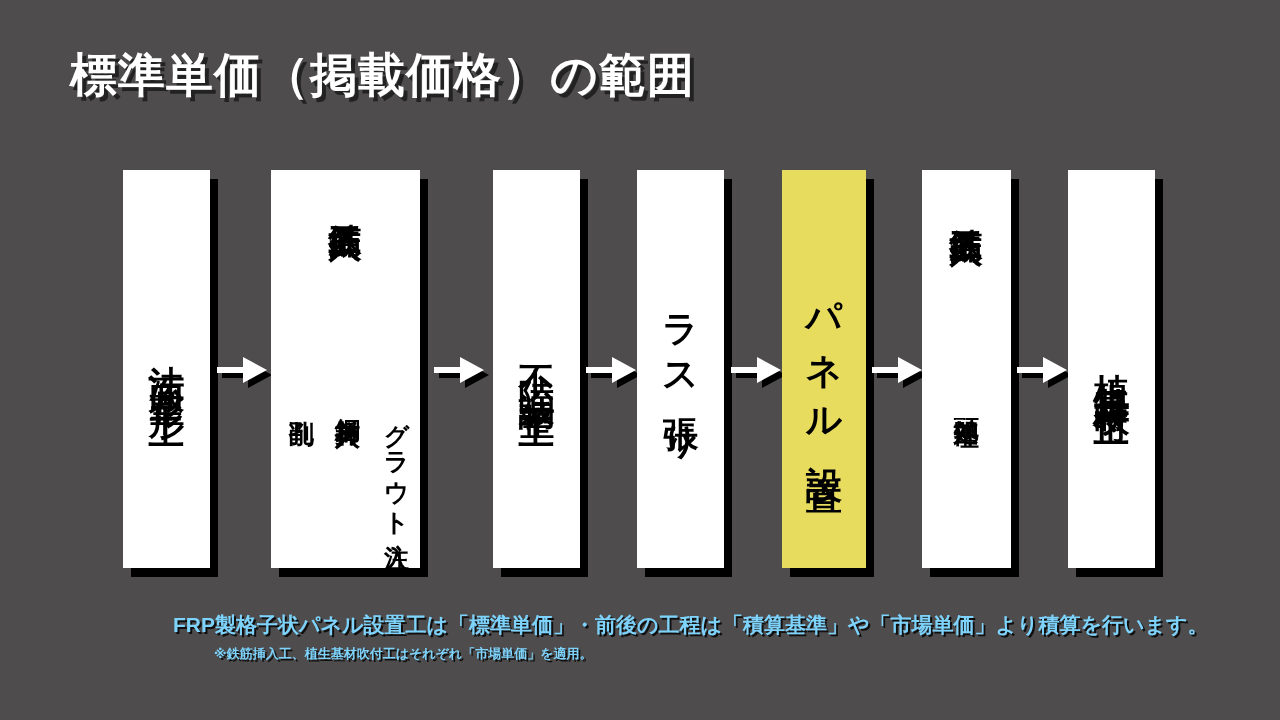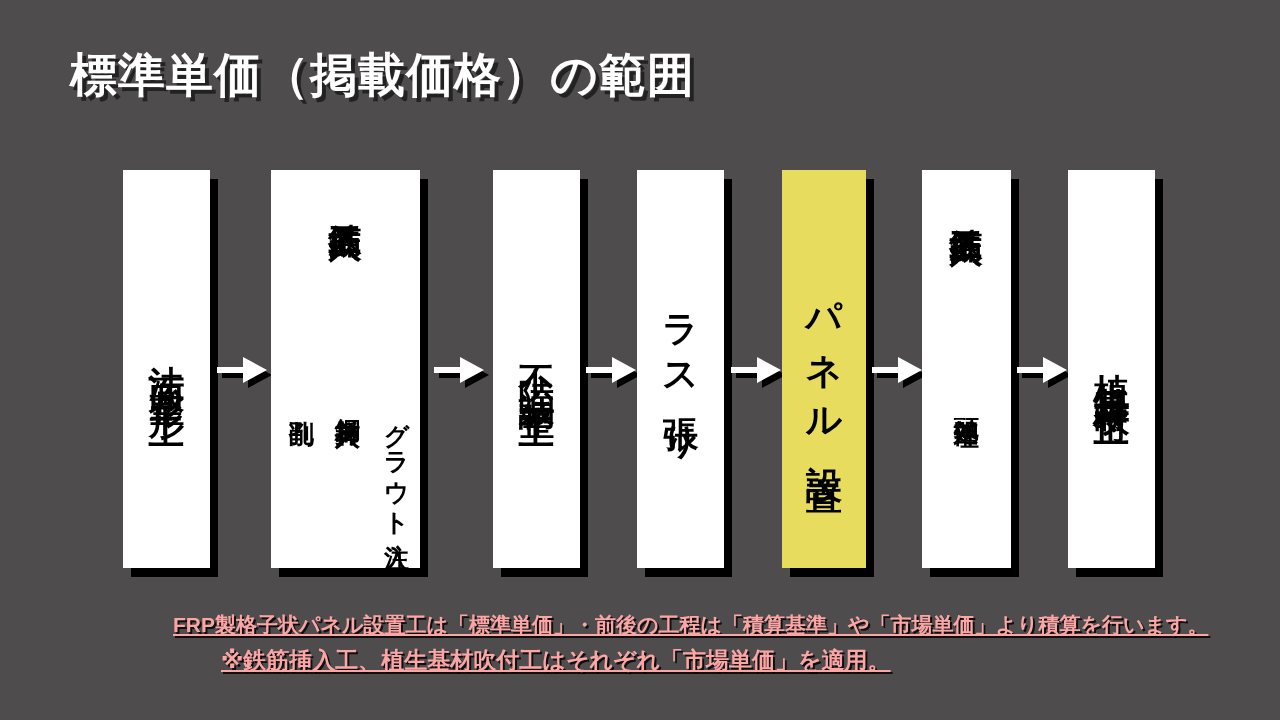--- a/index.html
+++ b/index.html
@@ -37,25 +37,25 @@
     position:absolute;left:50%;transform:translateX(-50%);
     font-size:33px;letter-spacing:1px;
   }
   .sub-label{
     position:absolute;font-size:25px;letter-spacing:1.5px;
   }
   
   .arrow{position:absolute;top:353px;width:56px;height:40px;}
   
   .note{
-    position:absolute;font-weight:bold;color:#fca5a5;
-    text-shadow:2px 2px 0 rgba(0,0,0,0.8);white-space:nowrap;text-decoration:underline;
+    position:absolute;font-weight:bold;color:#7dd3fc;
+    text-shadow:2px 2px 0 rgba(0,0,0,0.8);white-space:nowrap;
   }
   #note1{left:173px;top:611px;font-size:21px;}
-  #note2{left:221px;top:645px;font-size:23px;}
+  #note2{left:214px;top:645px;font-size:13px;}
 </style>
 </head>
 <body>
 
 <div id="slide">
 
   <div id="page-title">標準単価（掲載価格）の範囲</div>
 
   <div>
 

